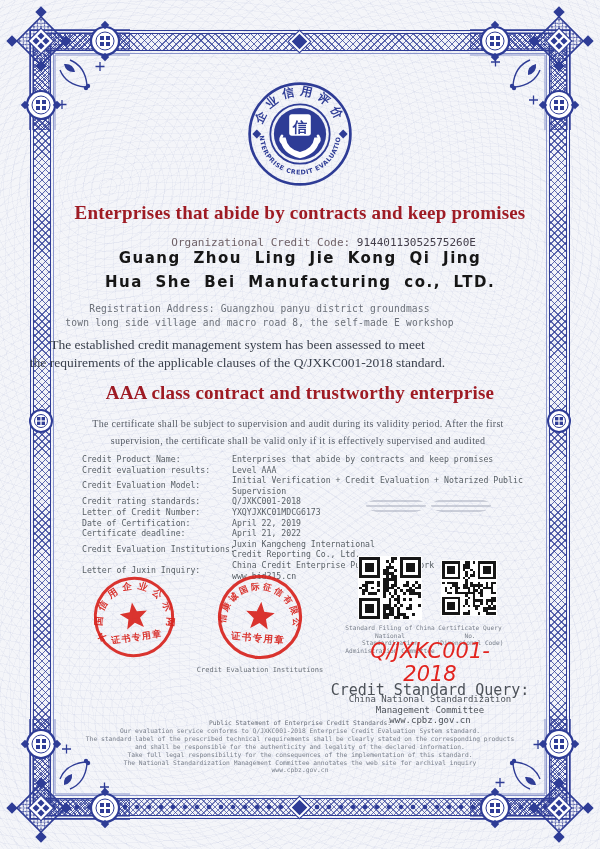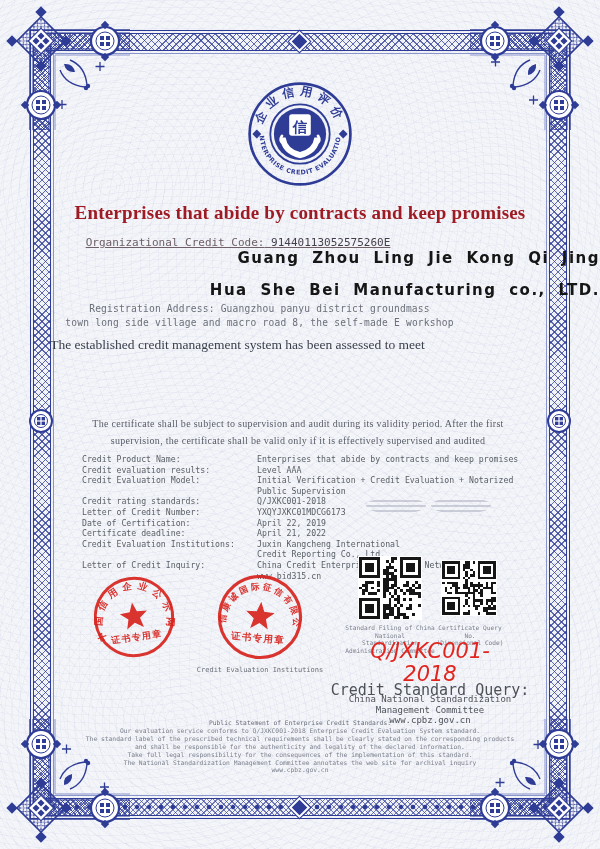--- a/index.html
+++ b/index.html
@@ -35,37 +35,37 @@
   .corner.bl{left:0;bottom:0;transform:rotate(270deg);}
   .band-diamond{position:absolute;width:11px;height:11px;background:#2e3c96;transform:rotate(45deg);
     box-shadow:0 0 0 2px #fff,0 0 0 3px #2e3c96;pointer-events:none;}
   .side-orn{position:absolute;pointer-events:none;}
   
   .emblem{position:absolute;left:246px;top:80px;width:108px;height:108px;}
   
   .title-red{position:absolute;left:0;width:600px;text-align:center;
     color:#9e1b24;font-weight:bold;font-size:19px;letter-spacing:.2px;}
   .t1{top:202px;} .t2{top:382px;}
-  .org-line{position:absolute;top:236px;left:0;width:476px;text-align:center;
-    font-family:"DejaVu Sans Mono",monospace;font-size:11px;color:#6e6066;text-decoration:underline;}
+  .org-line{position:absolute;top:236px;left:0;width:476px;text-align:right;
+    font-family:"DejaVu Sans Mono",monospace;font-size:11px;color:#6e6066;}
   .org-line b{color:#433e4a;font-weight:normal;}
-  .company{position:absolute;left:0;width:600px;text-align:right;color:#161616;
+  .company{position:absolute;left:0;width:600px;text-align:center;color:#161616;
     font-family:"DejaVu Sans",sans-serif;font-weight:bold;font-size:15px;letter-spacing:1.5px;word-spacing:6px;}
-  .c1{top:249px;} .c2{top:281px;}
+  .c1{top:249px;} .c2{top:273px;}
   .addr{position:absolute;left:0;width:519px;text-align:center;
     font-family:"DejaVu Sans Mono",monospace;font-size:9.6px;color:#6a6f78;letter-spacing:.2px;}
   .a1{top:303px;} .a2{top:317px;}
   .stmt{position:absolute;left:0;width:475px;text-align:center;color:#3a404c;font-size:13.5px;}
   .s1{top:337px;} .s2{top:355px;}
   .sup{position:absolute;left:0;width:596px;text-align:center;color:#565c66;font-size:10px;letter-spacing:.3px;}
   .sp1{top:418px;} .sp2{top:435px;}
   
   .details{position:absolute;left:82px;top:454px;width:448px;
     font-family:"DejaVu Sans Mono",monospace;font-size:8.2px;line-height:10.6px;color:#596066;}
-  .drow{display:flex;align-items:flex-start;gap:25px;}
+  .drow{display:flex;align-items:center;}
   .dlabel{width:150px;flex:0 0 150px;white-space:nowrap;}
   .dvalue{white-space:pre-line;}
   .sup-mark{position:absolute;width:60px;height:17px;border-radius:50%;opacity:.55;filter:blur(.3px);
     background:repeating-linear-gradient(180deg, transparent 0 3px, #aab0bf 3px 5px, transparent 5px 8px, #aab0bf 8px 10px, transparent 10px);}
   .m1{left:366px;top:497px;} .m2{left:431px;top:497px;}
   
   .stamp{position:absolute;}
   .stamp-left{left:91px;top:574px;width:86px;height:86px;transform:rotate(-8deg);}
   .stamp-right{left:215px;top:572px;width:90px;height:90px;transform:rotate(5deg);}
   .stamp-caption{position:absolute;text-align:center;font-family:"DejaVu Sans Mono",monospace;
@@ -212,21 +212,23 @@
     <b>91440113052575260E</b>
   </div>
 
   <div class="company c1">Guang Zhou Ling Jie Kong Qi Jing</div>
   <div class="company c2">Hua She Bei Manufacturing co., LTD.</div>
 
   <div class="addr a1">Registration Address: Guangzhou panyu district groundmass</div>
   <div class="addr a2">town long side village and macro road 8, the self-made E workshop</div>
 
   <div class="stmt s1">The established credit management system has been assessed to meet</div>
-
+  <div class="stmt s2">the requirements of the applicable clauses of the Q/JXKC001-2018 standard.</div>
+
+  <div class="title-red t2">AAA class contract and trustworthy enterprise</div>
 
   <div class="sup sp1">The certificate shall be subject to supervision and audit during its validity period. After the first</div>
   <div class="sup sp2">supervision, the certificate shall be valid only if it is effectively supervised and audited</div>
 
   <div class="details">
     <div class="drow">
       <div class="dlabel">Credit Product Name:</div>
       <div class="dvalue">Enterprises that abide by contracts and keep promises</div>
     </div>
     <div class="drow">
@@ -252,21 +254,21 @@
     <div class="drow">
       <div class="dlabel">Certificate deadline:</div>
       <div class="dvalue">April 21, 2022</div>
     </div>
     <div class="drow">
       <div class="dlabel">Credit Evaluation Institutions:</div>
       <div class="dvalue">Juxin Kangcheng International
 Credit Reporting Co., Ltd.</div>
     </div>
     <div class="drow">
-      <div class="dlabel">Letter of Credit Inquiry:</div>
+      <div class="dlabel">Letter of Juxin Inquiry:</div>
       <div class="dvalue">China Credit Enterprise Publicity Network
 www.bid315.cn</div>
     </div>
   </div>
 
   <div class="sup-mark m1"></div>
   <div class="sup-mark m2"></div>
 
   <svg class="stamp stamp-left" viewBox="0 0 100 100">
     <defs>

